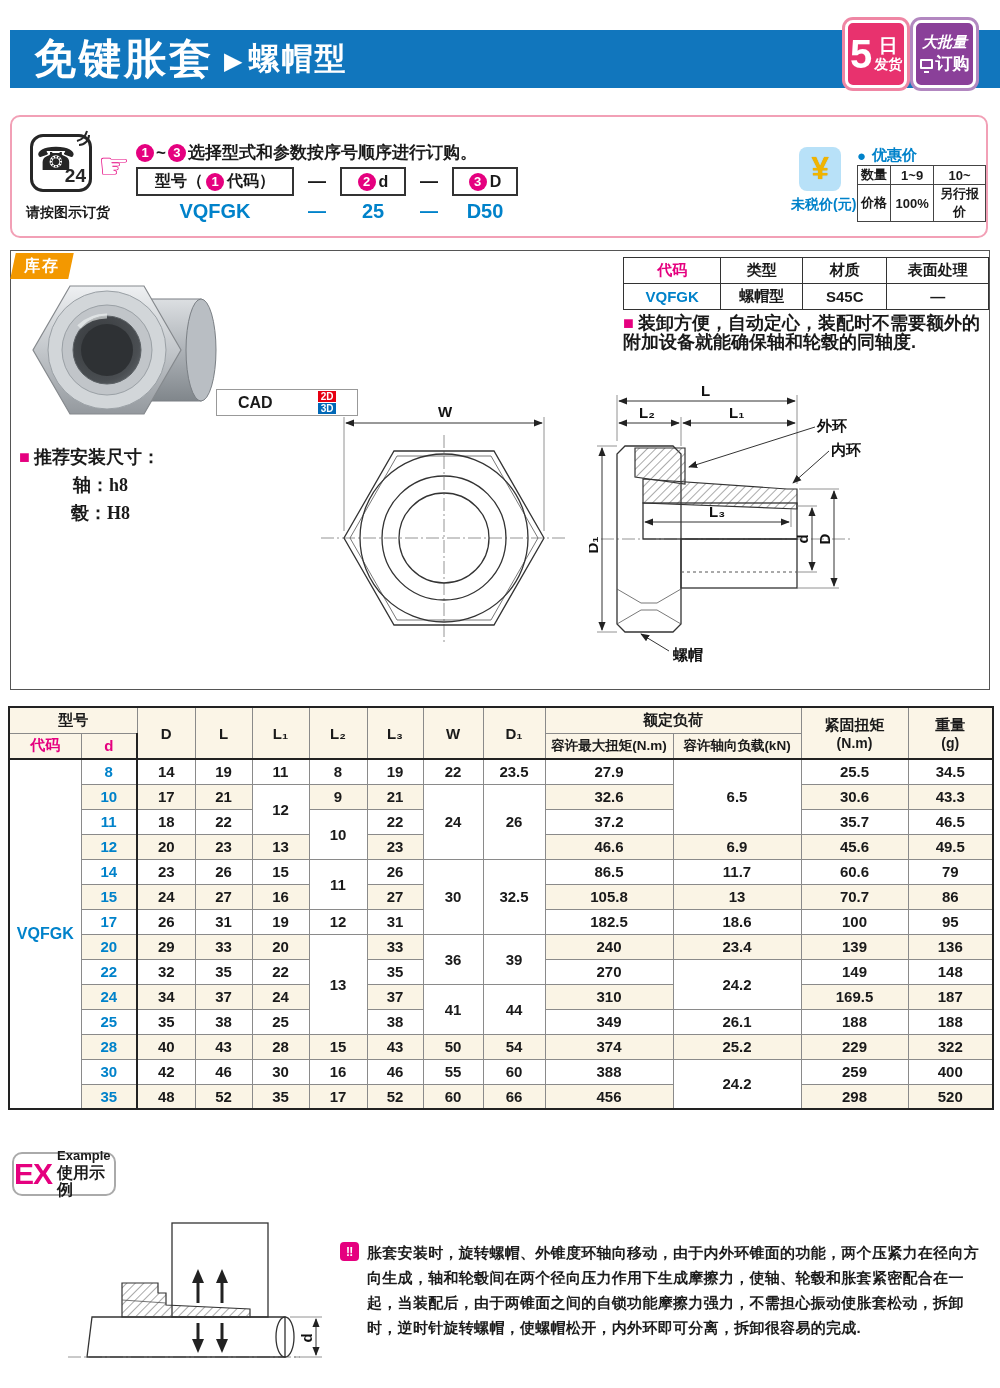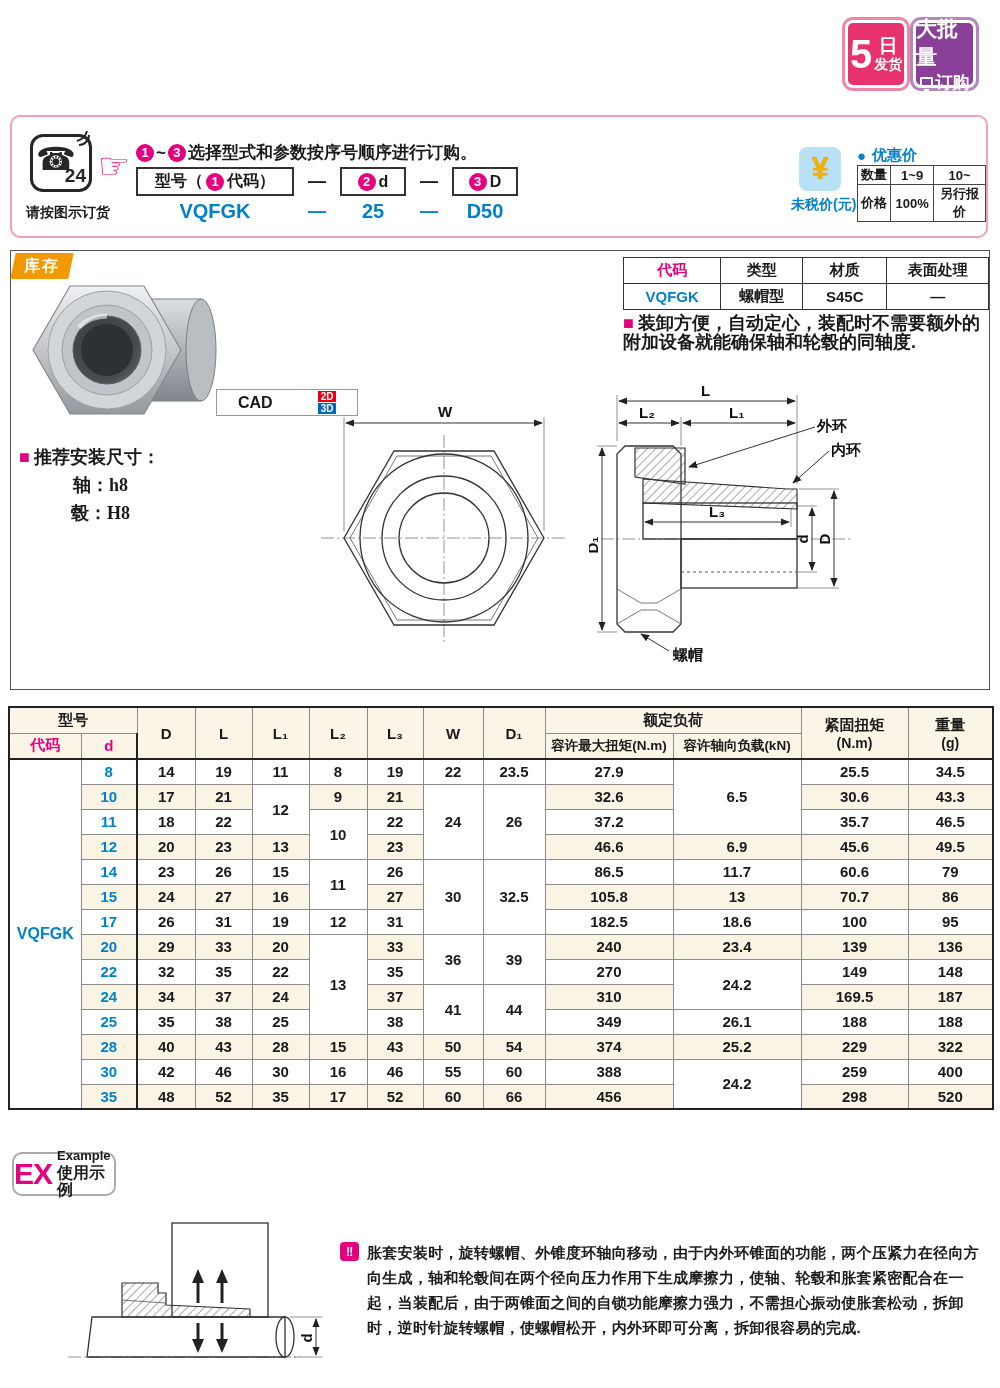--- a/index.html
+++ b/index.html
@@ -17,21 +17,21 @@
   .badge5{position:absolute;left:845px;top:20px;width:62px;height:68px;background:#e8326e;
           border:3px solid #fff;border-radius:8px;box-shadow:0 0 0 3px #ef86a4;
           display:flex;align-items:center;justify-content:center;color:#fff;}
   .badge5 .n5{font-size:40px;font-weight:bold;line-height:1;}
   .badge5 .col{display:flex;flex-direction:column;align-items:center;margin-left:2px;}
   .badge5 .day{font-size:19px;font-weight:bold;line-height:1.1;}
   .badge5 .ship{font-size:14px;font-weight:bold;line-height:1.1;}
   .badgeP{position:absolute;left:913px;top:20px;width:63px;height:68px;background:#8a4099;
           border:3px solid #fff;border-radius:8px;box-shadow:0 0 0 3px #b287c0;
           display:flex;flex-direction:column;align-items:center;justify-content:center;color:#fff;}
-  .badgeP .l1{font-size:21px;font-weight:bold;}
+  .badgeP .l1{font-size:15px;font-weight:bold;font-style:italic;}
   .badgeP .l2{font-size:17px;font-weight:bold;display:flex;align-items:center;gap:3px;}
   .mon-icon{display:inline-block;width:13px;height:10px;border:2px solid #fff;border-radius:1px;position:relative;}
   .mon-icon:after{content:"";position:absolute;left:2px;top:10px;width:5px;height:2px;background:#fff;}
 
   
   .order-box{position:absolute;left:10px;top:115px;width:978px;height:123px;
              border:2px solid #f2a0b6;border-radius:10px;background:#fff;}
   .phone-icon{position:absolute;left:18px;top:17px;width:62px;height:58px;border:3px solid #262626;border-radius:13px;}
   .phone-glyph{position:absolute;left:3px;top:6px;font-size:32px;color:#262626;line-height:1;}
   .phone-24{position:absolute;right:3px;bottom:2px;font-size:19px;font-weight:bold;color:#262626;}
@@ -121,20 +121,25 @@
   .note-para{position:absolute;left:340px;top:1240px;width:654px;display:flex;gap:8px;}
   .note-icon{flex:0 0 auto;width:19px;height:19px;background:#e5007f;border-radius:4px;color:#fff;
              display:flex;align-items:center;justify-content:center;font-size:12px;font-weight:bold;margin-top:2px;}
   .note-text{font-size:15px;font-weight:bold;line-height:25px;color:#1c1c1c;letter-spacing:0.3px;}
 </style>
 </head>
 <body>
 
 <div id="page" data-name="catalog-page">
 
+  <div class="header-bar" data-name="page-header">
+    <span class="title-main" data-name="page-title">免键胀套</span>
+    <span class="title-arrow" data-name="title-arrow-icon">▶</span>
+    <span class="title-sub" data-name="page-subtitle">螺帽型</span>
+  </div>
   <div class="badge5" data-name="five-day-shipping-badge">
     <span class="n5" data-name="badge-five-num">5</span>
     <span class="col">
       <span class="day" data-name="badge-five-day">日</span>
       <span class="ship" data-name="badge-five-ship">发货</span>
     </span>
   </div>
   <div class="badgeP" data-name="bulk-order-badge">
     <span class="l1" data-name="badge-bulk-line1">大批量</span>
     <span class="l2">

